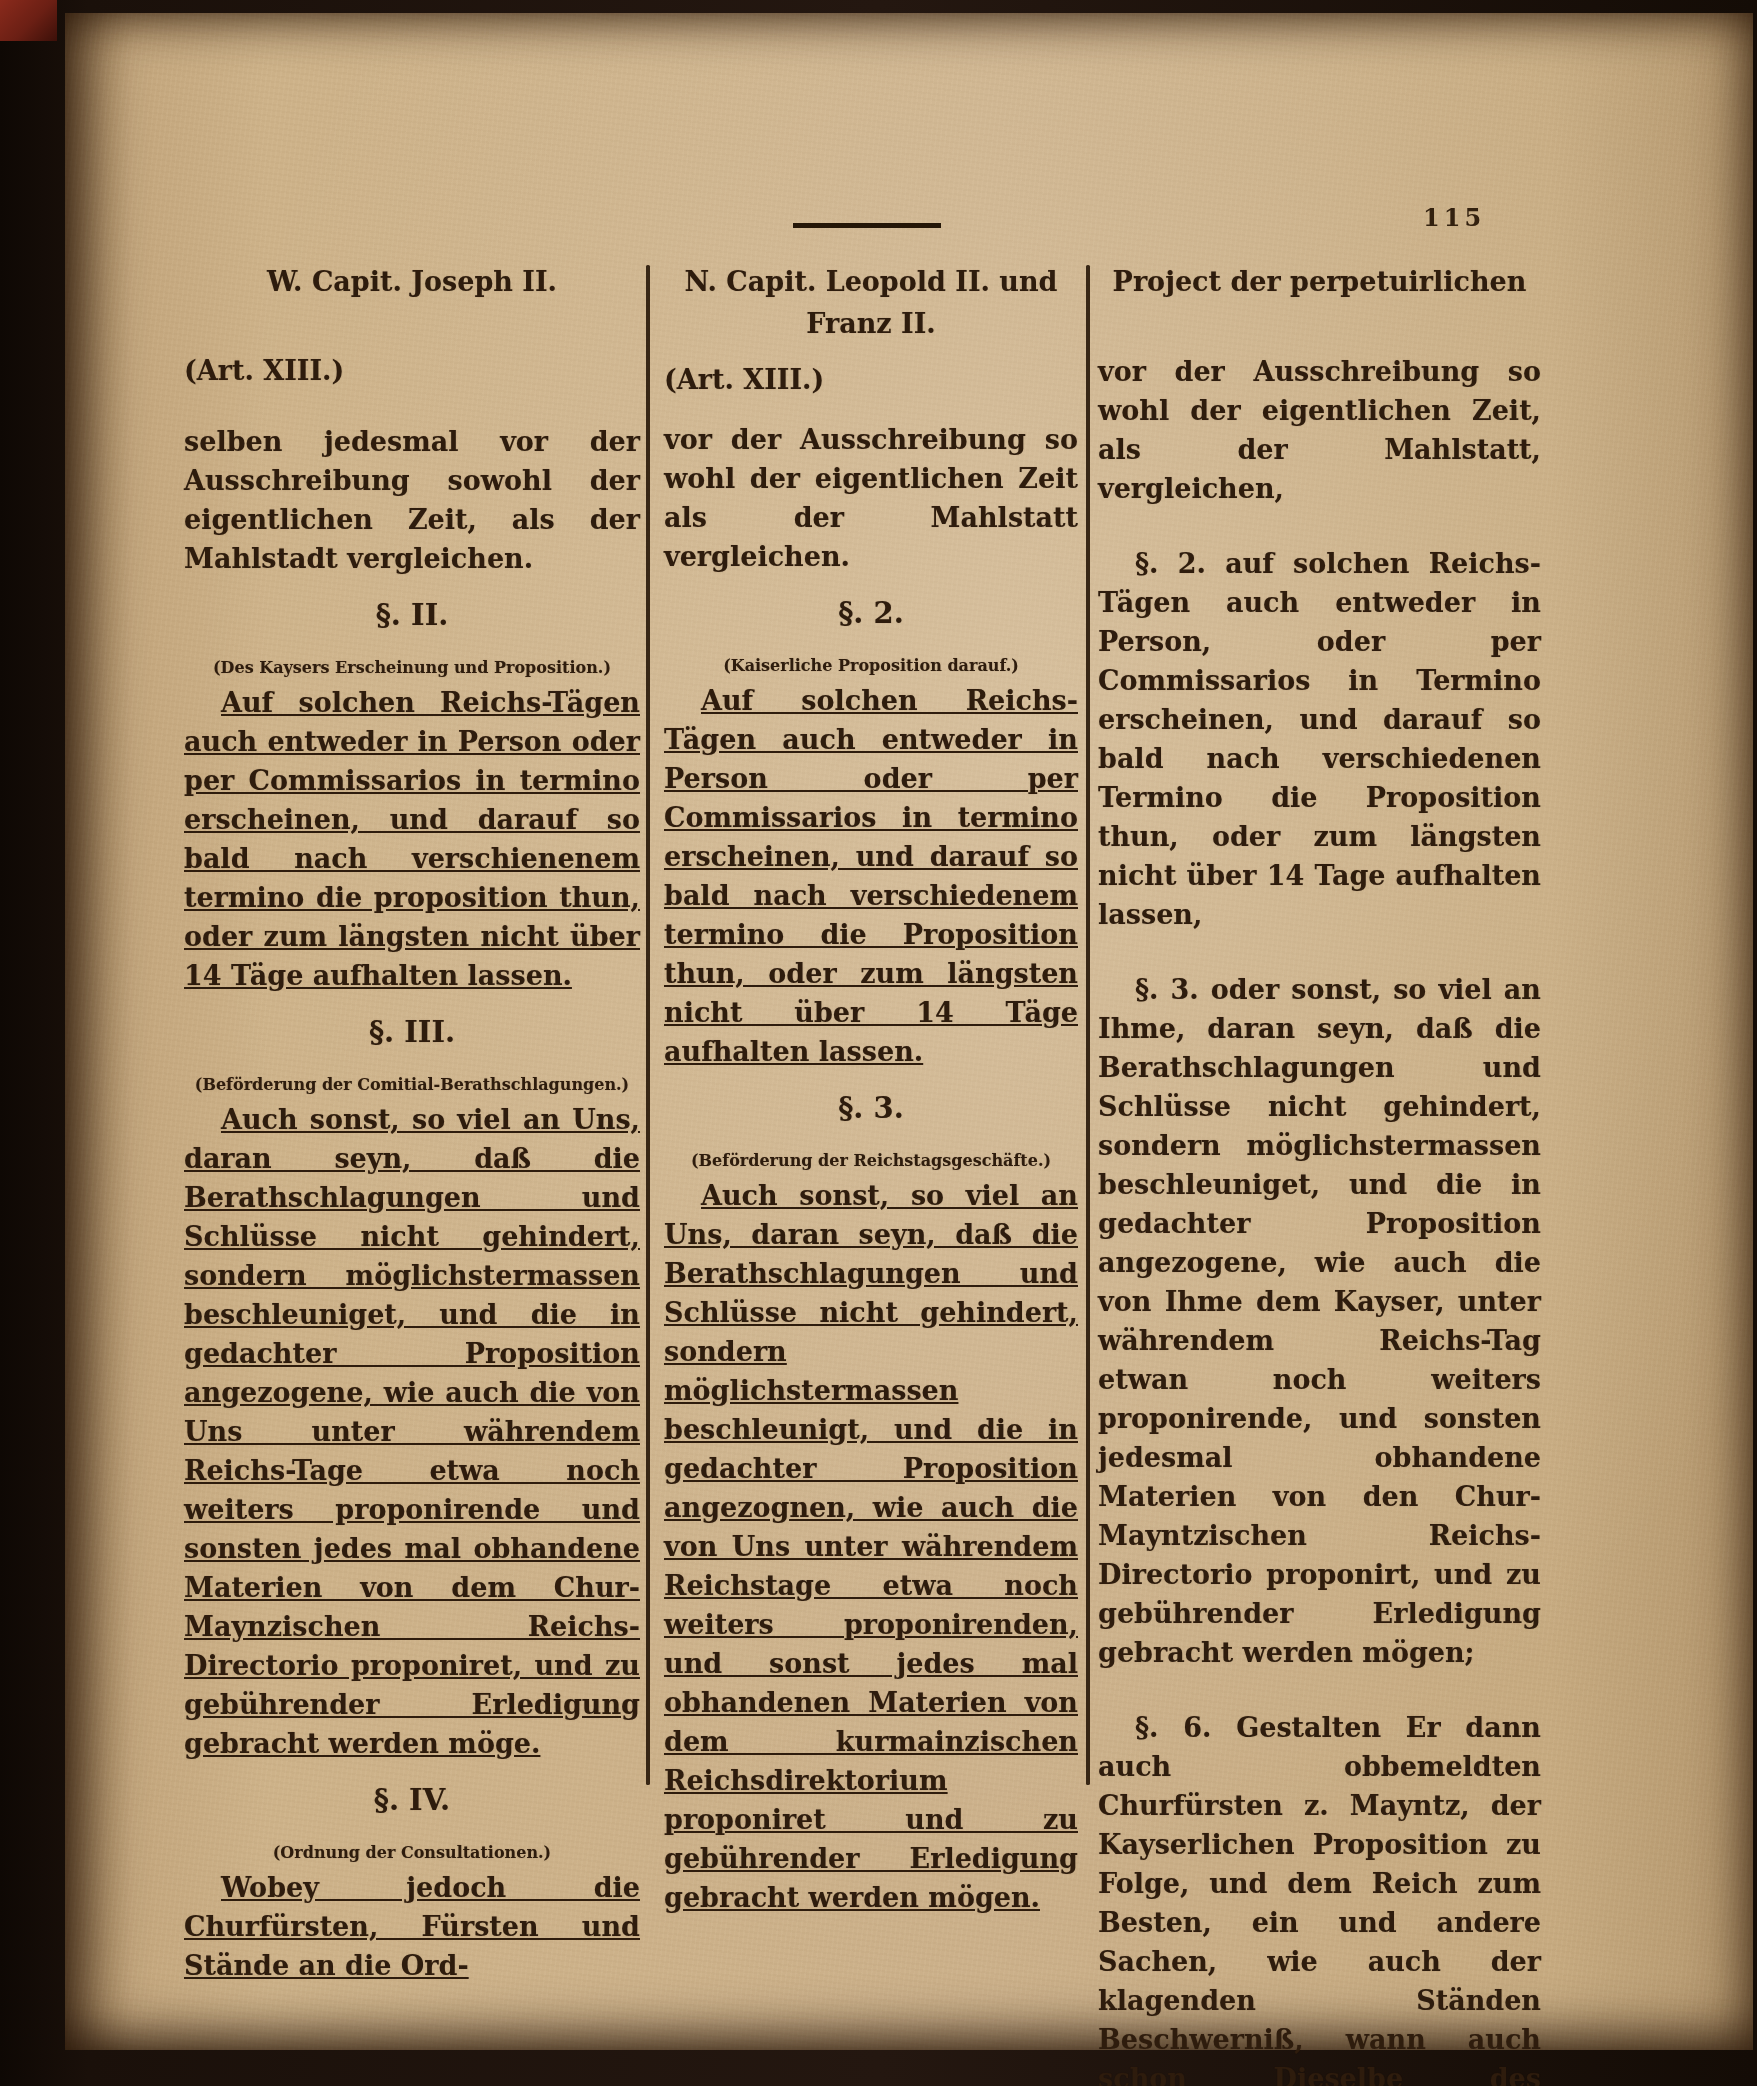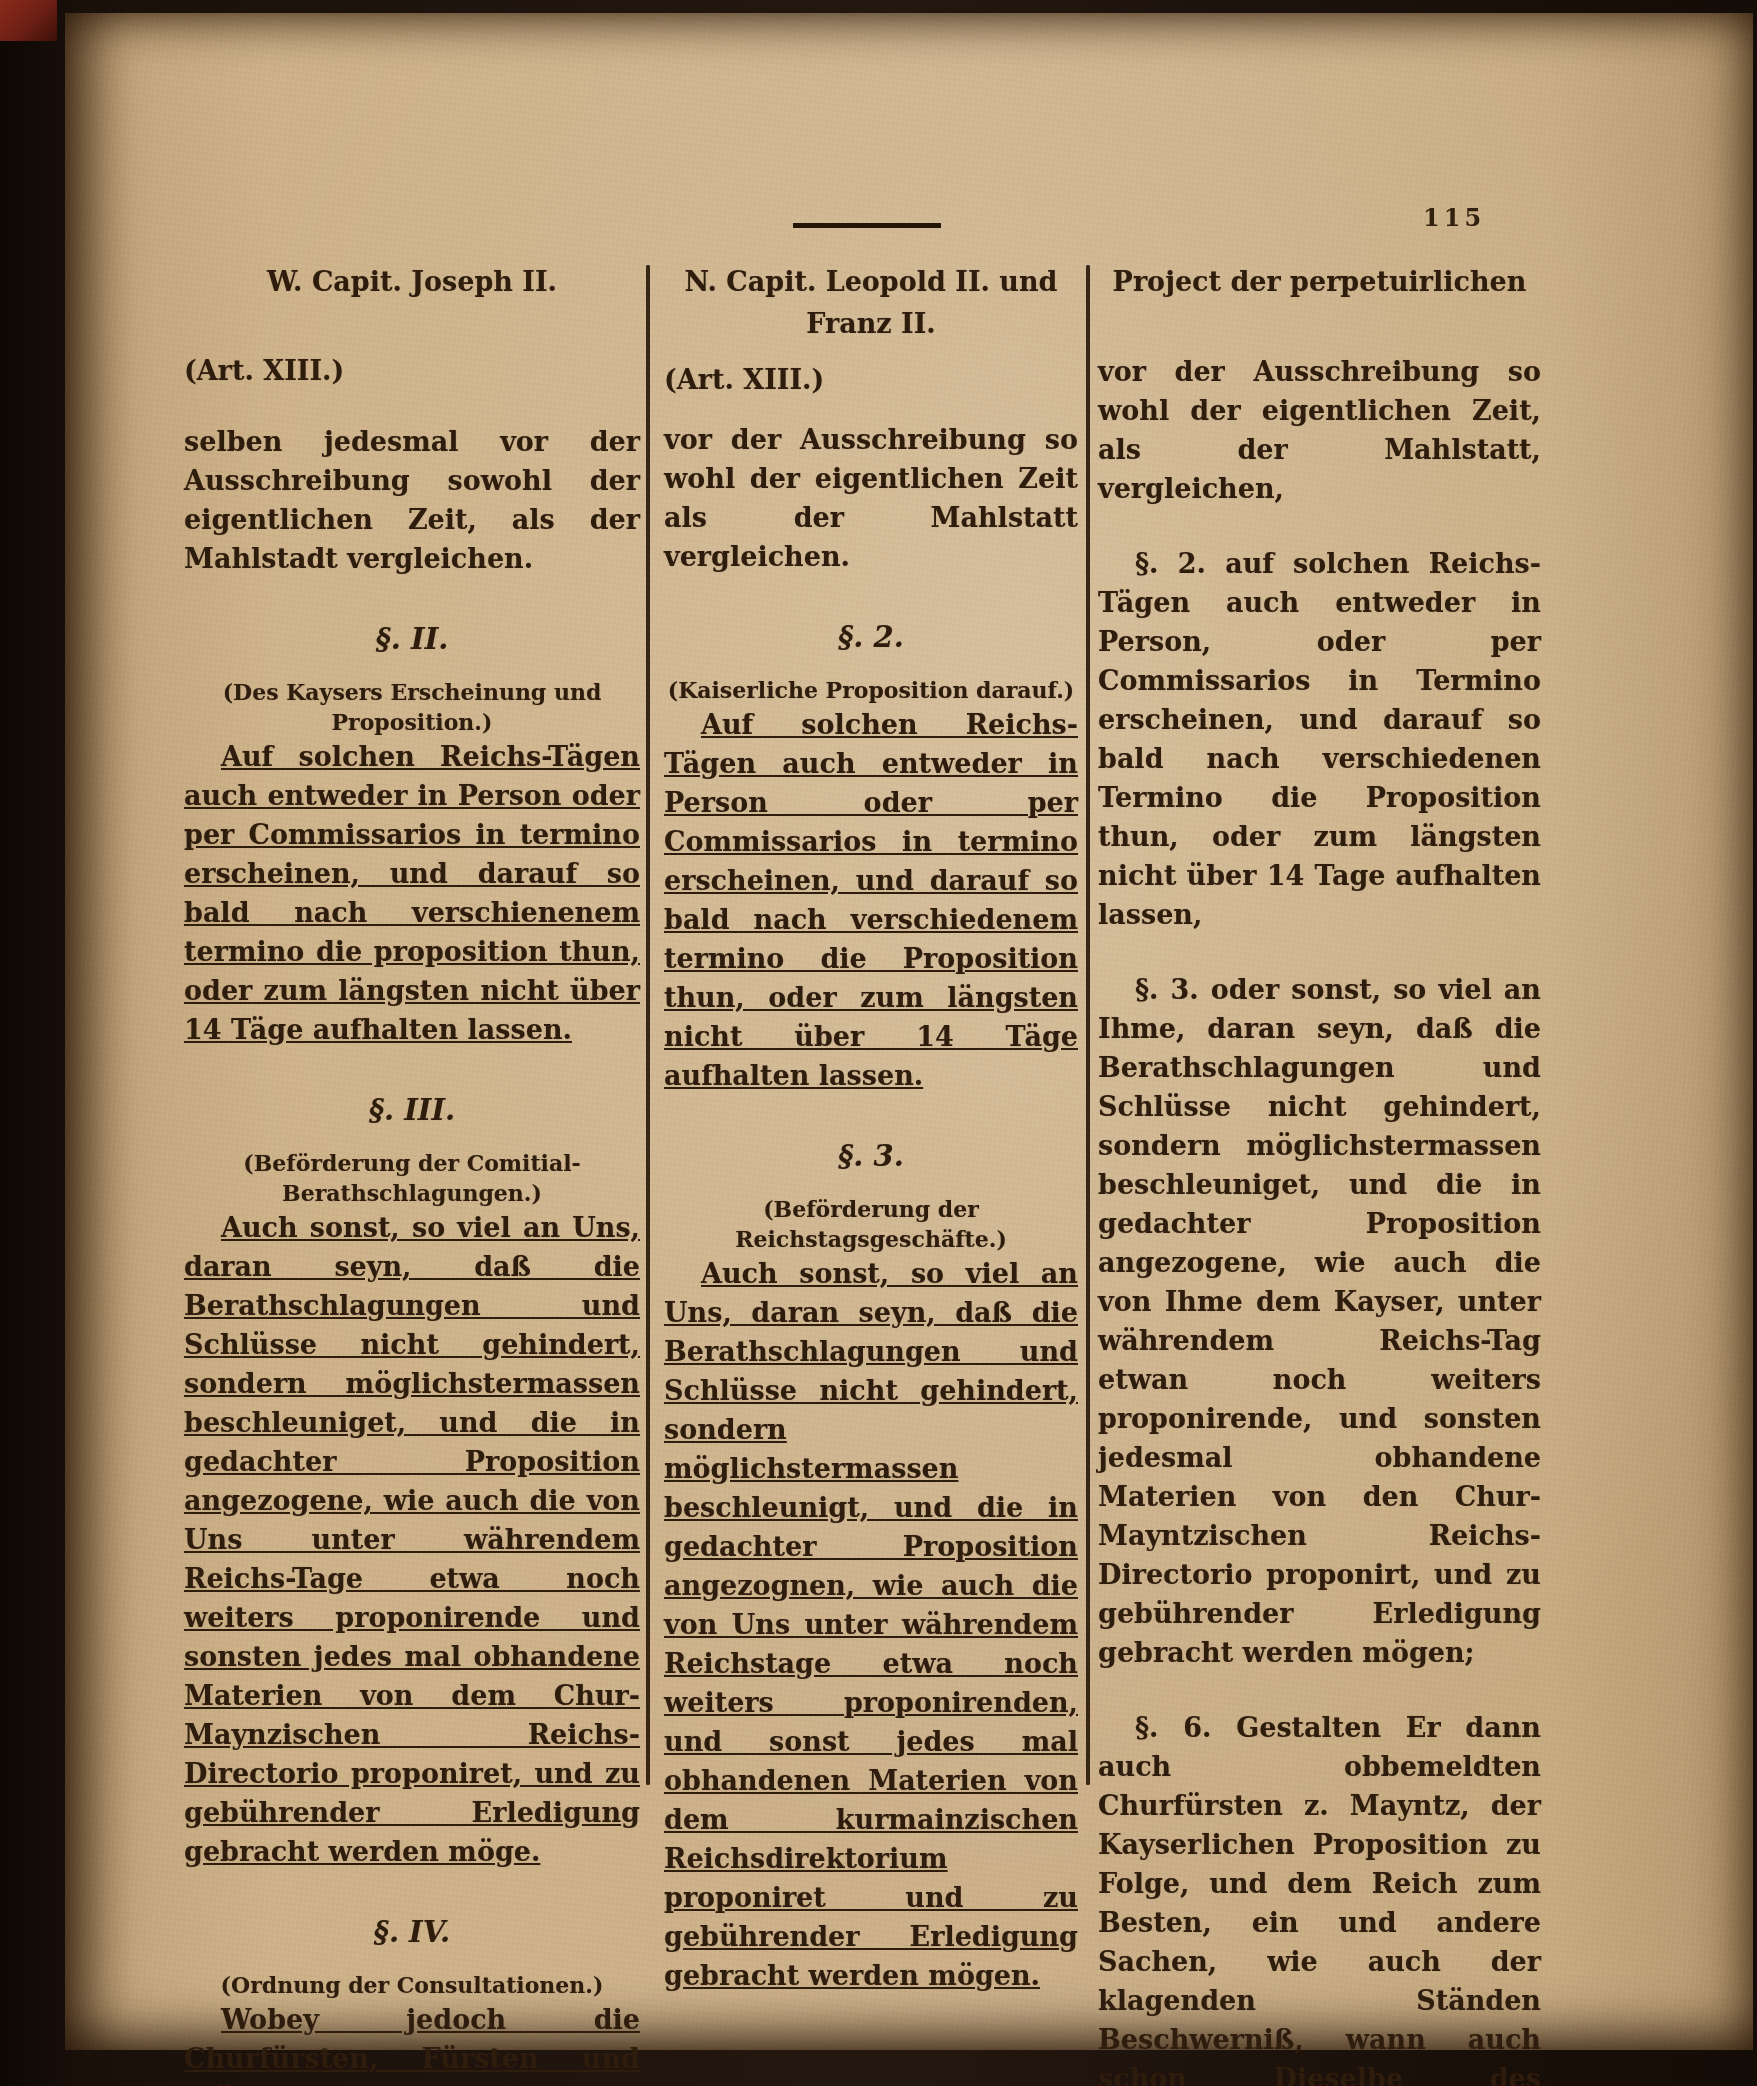--- a/index.html
+++ b/index.html
@@ -36,22 +36,22 @@
   .col2{left:664px;width:414px;}
   .col3{left:1098px;width:443px;}
   .col-header{font-size:27px;line-height:42px;text-align:center;}
   .art{font-size:29px;text-align:center;}
   .col1 .art{margin-top:48px;}
   .col2 .art{margin-top:14.5px;}
   .body-text{font-size:27px;line-height:39px;text-align:justify;}
   .intro{margin-top:32px;}
   .col2 .intro{margin-top:21px;}
   .col3 .intro{margin-top:49px;}
-  .sec-head{font-size:29px;text-align:center;margin-top:44px;font-style:italic;}
-  .sec-caption{font-size:22px;line-height:30px;text-align:center;margin-top:21px;}
+  .sec-head{font-size:29px;text-align:center;margin-top:20px;}
+  .sec-caption{font-size:16px;line-height:30px;text-align:center;margin-top:21px;}
   .sec-body{text-decoration:underline;}
   .indent{text-indent:37px;}
   .para{margin-top:36px;}
 </style>
 </head>
 <body>
 
 <div class="paper"></div>
 <div class="cover-corner"></div>
 <div class="top-rule"></div>

